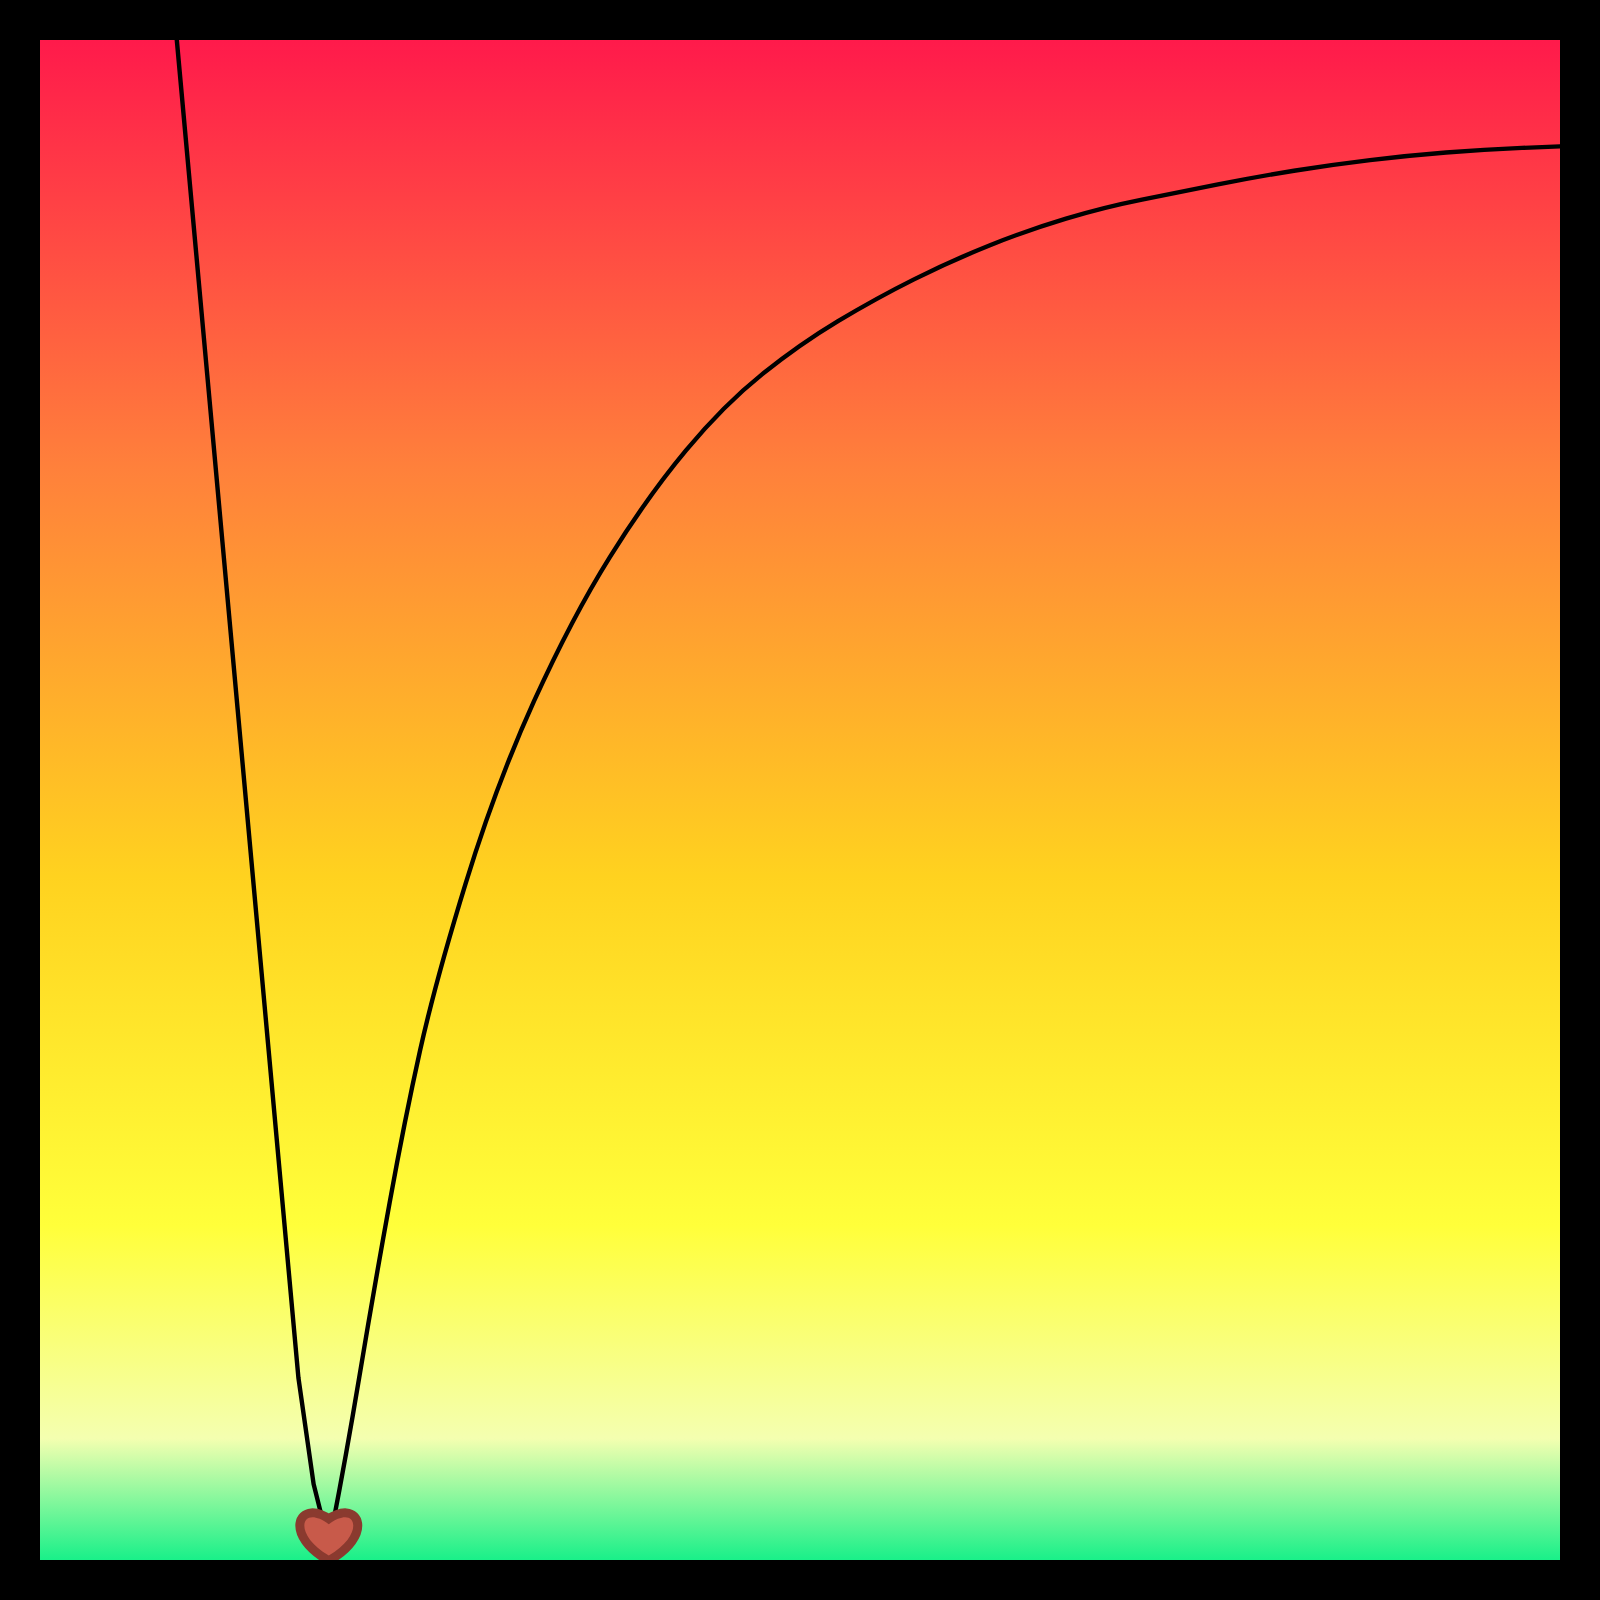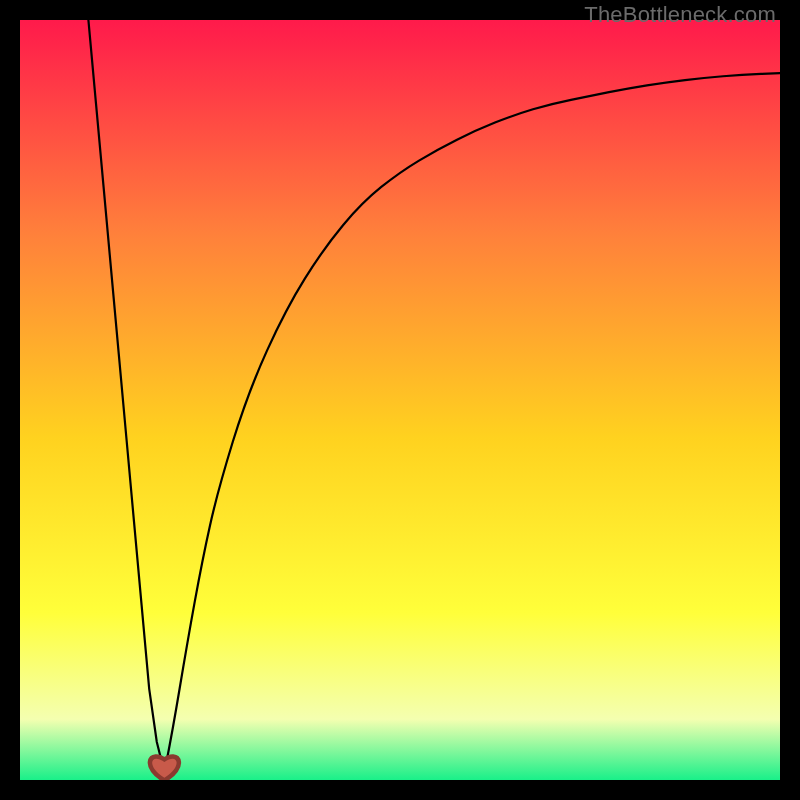--- a/index.html
+++ b/index.html
@@ -52,21 +52,20 @@
   }
   .marker-fill {
     fill: #c85a4a;
     stroke: none;
   }
 </style>
 </head>
 <body>
 
 <div class="frame">
-  <div class="watermark">TheBottleneck.com</div>
 
   <div class="plot-area">
     <svg id="chart-svg" width="760" height="760" viewBox="0 0 760 760">
       <defs>
         <linearGradient id="bg-grad" x1="0" y1="0" x2="0" y2="1">
           <stop id="g0" offset="0%" stop-color="#ff1a4b"></stop>
           <stop id="g1" offset="28%" stop-color="#ff803b"></stop>
           <stop id="g2" offset="55%" stop-color="#ffd21f"></stop>
           <stop id="g3" offset="78%" stop-color="#ffff3a"></stop>
           <stop id="g4" offset="92%" stop-color="#f4ffb0"></stop>

